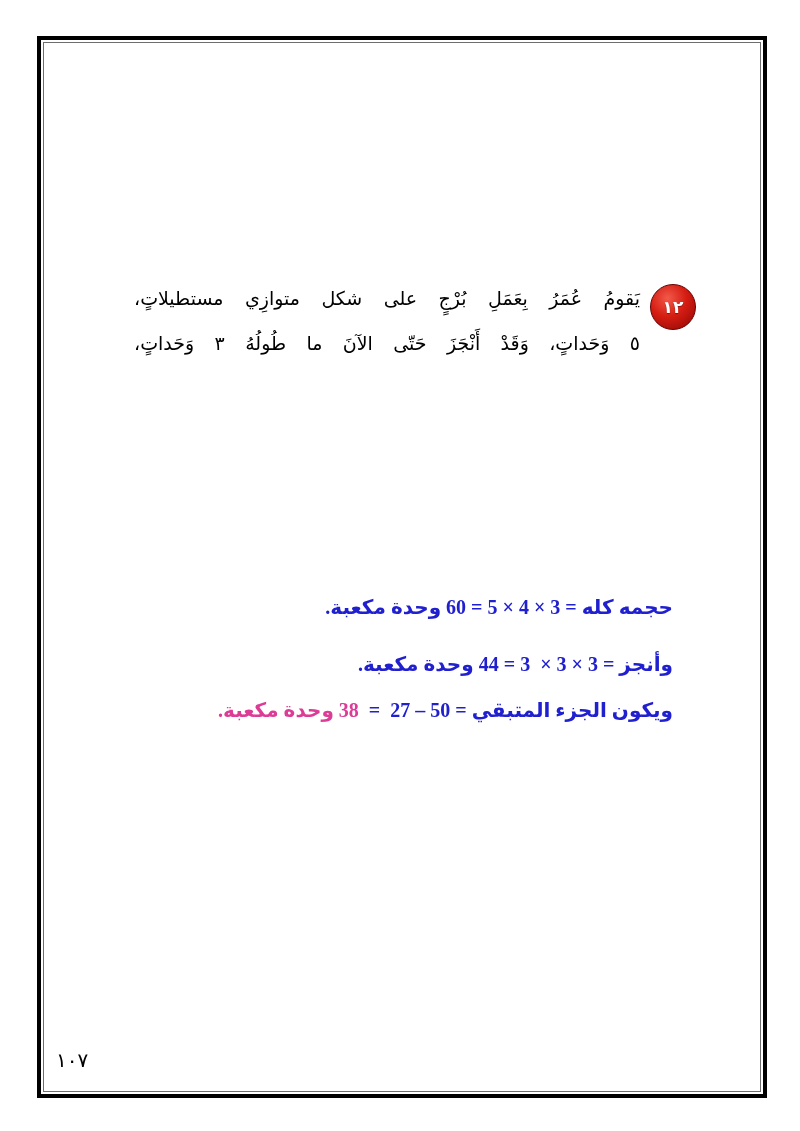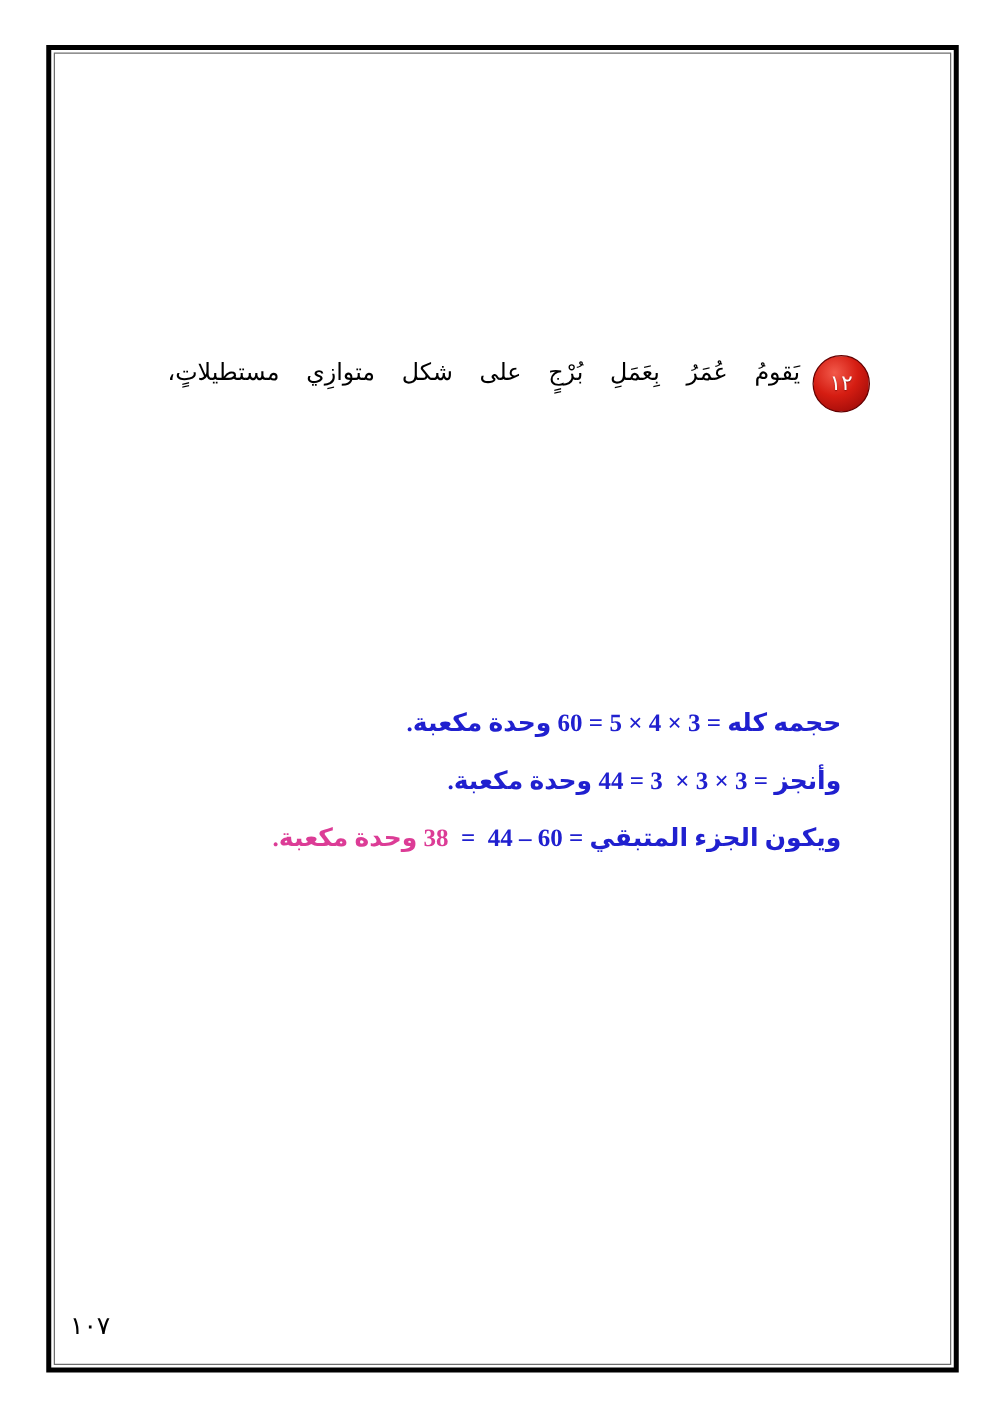--- a/index.html
+++ b/index.html
@@ -28,21 +28,21 @@
     left: 650px; top: 284px;
     width: 46px; height: 46px;
     border-radius: 50%;
     background: radial-gradient(circle at 38% 30%, #f2594a 0%, #d51d12 45%, #8d0505 100%);
     border: 1px solid #640000;
     display: flex; align-items: center; justify-content: center;
   }
   .badge-num {
     color: #ffffff;
     font-family: "DejaVu Sans", sans-serif;
-    font-weight: normal;
+    font-weight: bold;
     font-size: 17px;
     line-height: 1;
     text-shadow: 0 1px 1px rgba(90,0,0,.6);
   }
   
   .problem {
     position: absolute;
     top: 276px; right: 160px;
     width: 506px;
     direction: rtl;
@@ -66,21 +66,21 @@
     position: absolute;
     top: 565px; right: 127px;
     direction: rtl;
     text-align: right;
     font-family: "Liberation Serif", "DejaVu Sans", serif;
     font-weight: bold;
     font-size: 20px;
     line-height: 29px;
   }
   .solution .sline { margin-bottom: 17px; white-space: pre-wrap; }
-  .blue-text    { color: #2020cf; }
+  .blue-text    { color: #2020cf; margin-top: 28px; }
   .magenta-text { color: #dc3c96; }
   
   .page-number {
     position: absolute;
     left: 56px; top: 1048px;
     direction: rtl;
     font-size: 20px;
     letter-spacing: 5px;
     color: #000;
     font-family: "Liberation Serif", "DejaVu Sans", serif;
@@ -93,21 +93,22 @@
 <div class="frame">
   <div class="frame-inner"></div>
 </div>
 
 <div class="badge">
   <span class="badge-num">١٢</span>
 </div>
 
 <div class="problem" dir="rtl">
   <div class="pline">يَقومُ عُمَرُ بِعَمَلِ بُرْجٍ على شكل متوازِي مستطيلاتٍ،</div>
+  <div class="pline">٥ وَحَداتٍ، وَقَدْ أَنْجَزَ حَتّى الآنَ ما طُولُهُ ٣ وَحَداتٍ،</div>
 </div>
 
 <div class="solution" dir="rtl">
   <div class="sline blue-text">حجمه كله = 3 × 4 × 5 = 60 وحدة مكعبة.</div>
   <div class="sline blue-text">وأنجز = 3 × 3 ×  3 = 44 وحدة مكعبة.</div>
-  <div class="sline"><span class="blue-text">ويكون الجزء المتبقي = 60 – 44  =  </span><span class="magenta-text">38 وحدة مكعبة.</span></div>
+  <div class="sline"><span class="blue-text">ويكون الجزء المتبقي = 50 – 27  =  </span><span class="magenta-text">38 وحدة مكعبة.</span></div>
 </div>
 
 <div class="page-number">١٠٧</div>
 
 </body></html>

